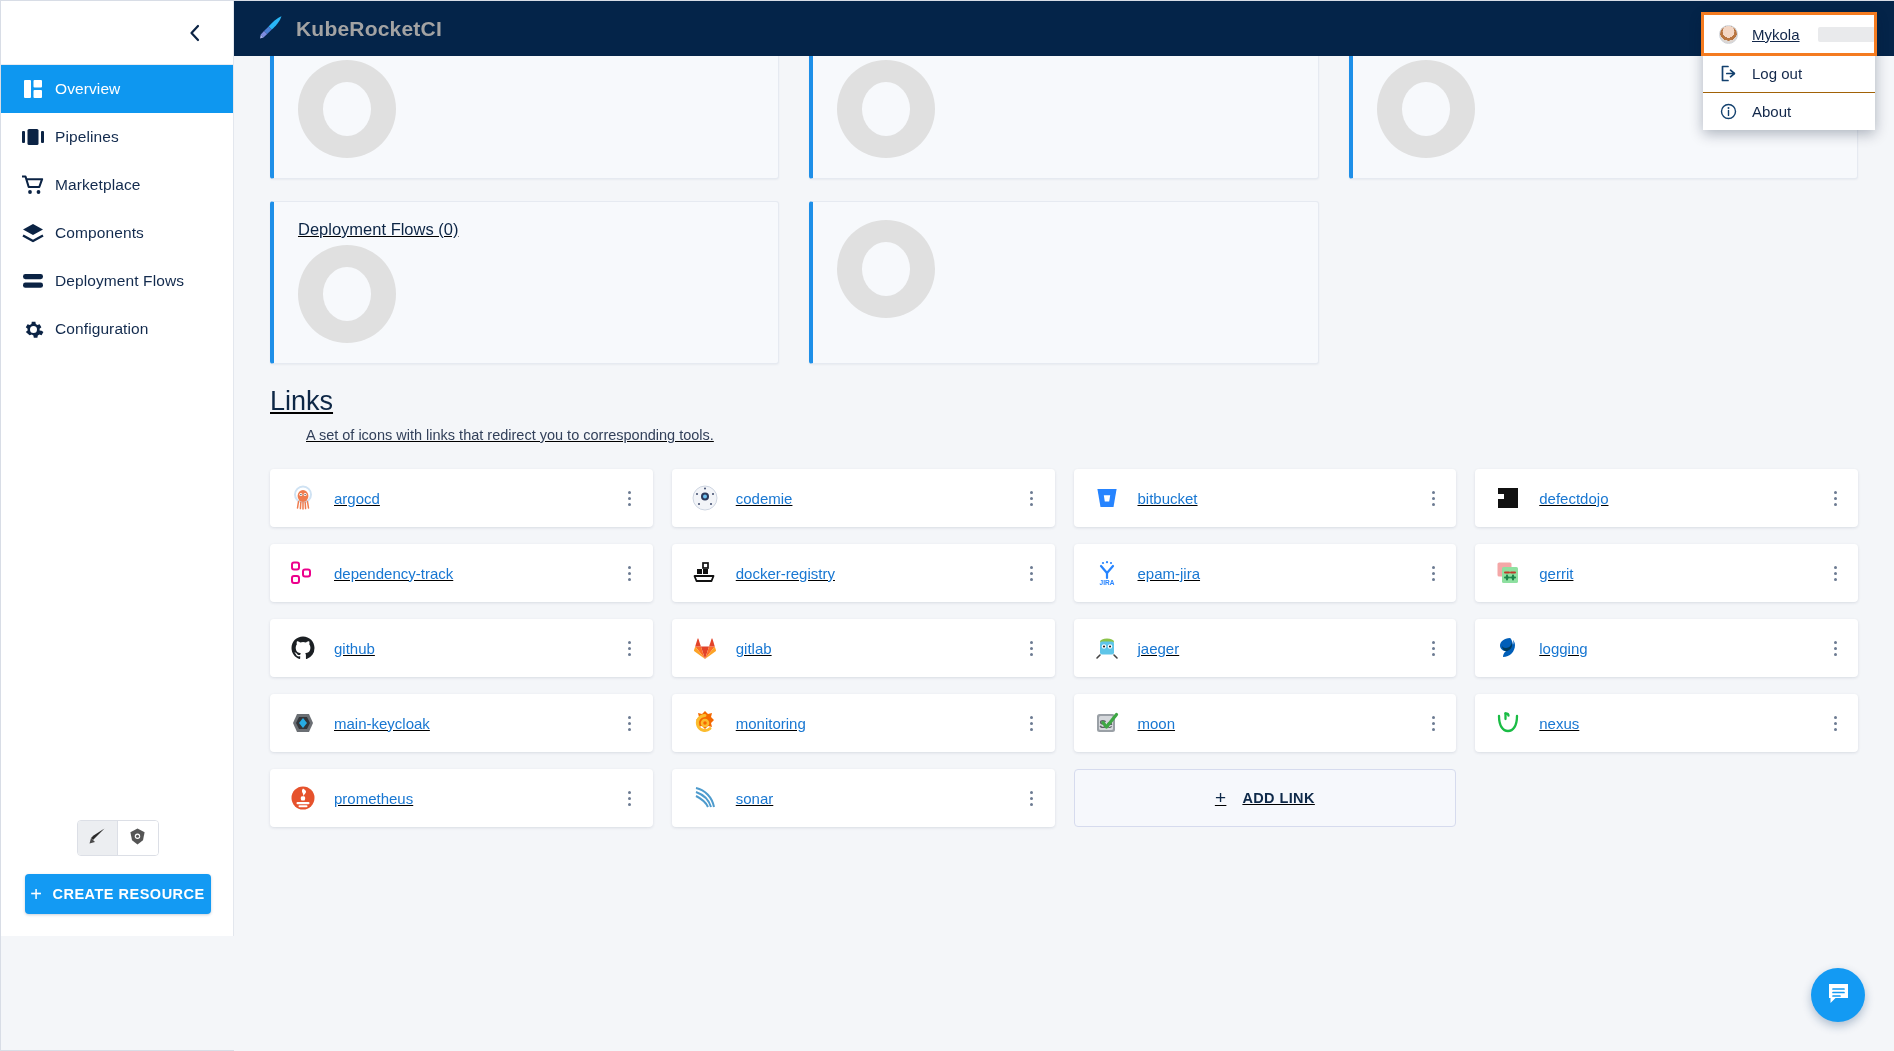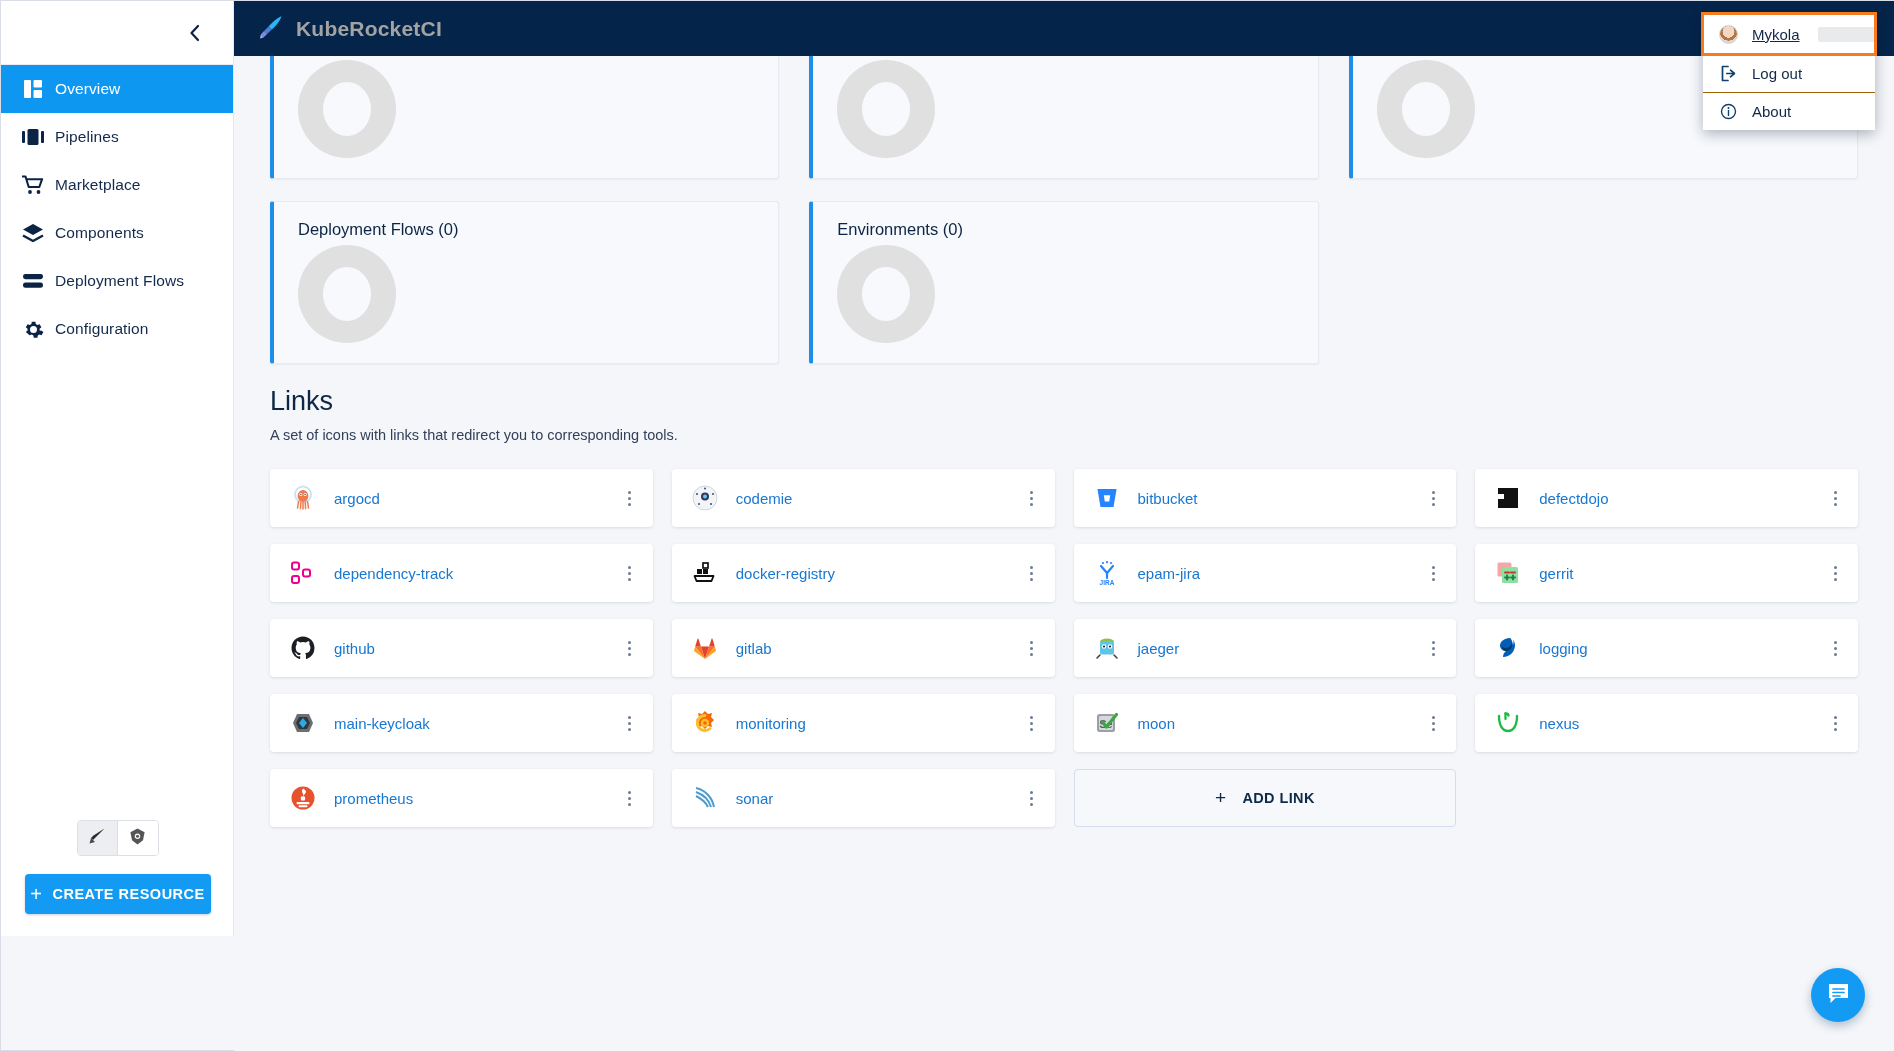--- a/index.html
+++ b/index.html
@@ -145,21 +145,21 @@
   }
   .menu-ico { width: 19px; display: flex; align-items: center; justify-content: center; color: #12406e; flex: none; }
 
   
   .main {
     position: absolute; left: 233px; top: 55px;
     width: 1660px; height: 996px;
     background: #f4f6f9;
     overflow: hidden;
   }
-  .content { padding: 14px 36px 0 36px; }
+  .content { padding: 14px 36px 0 36px; text-decoration: underline; }
 
   .stat-grid {
     display: grid;
     grid-template-columns: repeat(3, 1fr);
     gap: 25px 30px;
     margin-bottom: 22px;
   }
   .stat-card {
     background: #f7f9fc;
     border: 1px solid #e6eaf1;
@@ -190,21 +190,21 @@
 
   .stat-grid.row2 { grid-template-columns: repeat(3, 1fr); }
   .stat-grid.row2 .spacer { visibility: hidden; }
 
   
   .links-title {
     font-size: 27px; color: #0d2746; font-weight: 400;
     margin: 16px 0 10px 0;
   }
   .links-sub {
-    font-size: 14.5px; color: #32405a; margin-bottom: 26px;
+    font-size: 14.5px; color: #32405a; margin-bottom: 26px; margin-left: 36px;
   }
   .links-grid {
     display: grid;
     grid-template-columns: repeat(4, 1fr);
     gap: 17px 19px;
   }
   .link-card {
     background: #ffffff;
     border-radius: 4px;
     box-shadow: 0 1px 3px rgba(22,40,70,.12);
@@ -416,21 +416,20 @@
           <div class="donut"></div>
         </div>
       </div>
 
       <div class="stat-grid row2">
         <div class="stat-card">
           <div class="stat-title">Deployment Flows (0)</div>
           <div class="donut"></div>
         </div>
         <div class="stat-card">
-          <div class="stat-title">Environments (0)</div>
           <div class="donut"></div>
         </div>
         <div class="spacer"></div>
       </div>
 
       <div class="links-title">Links</div>
       <div class="links-sub">A set of icons with links that redirect you to corresponding tools.</div>
 
       <div class="links-grid">
 

